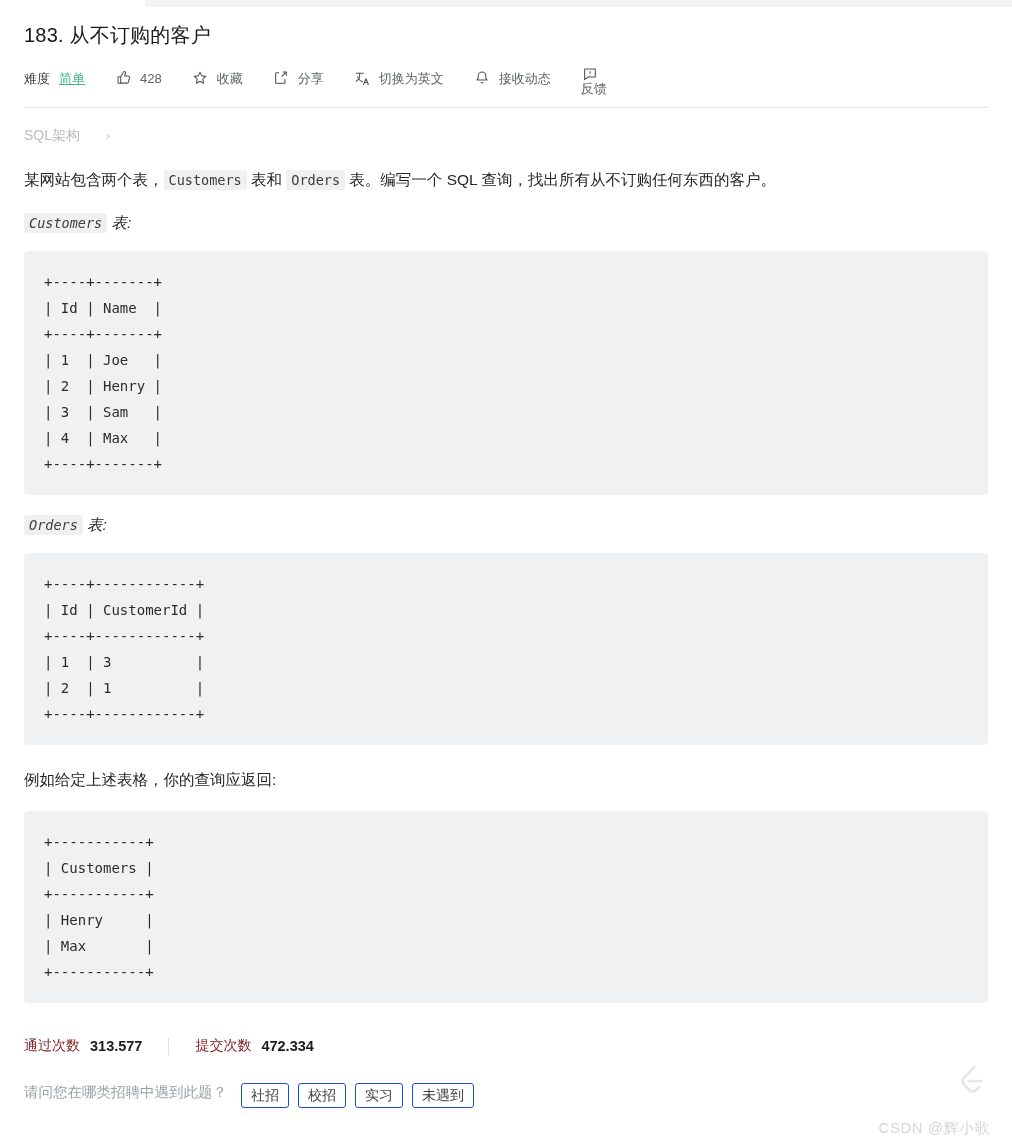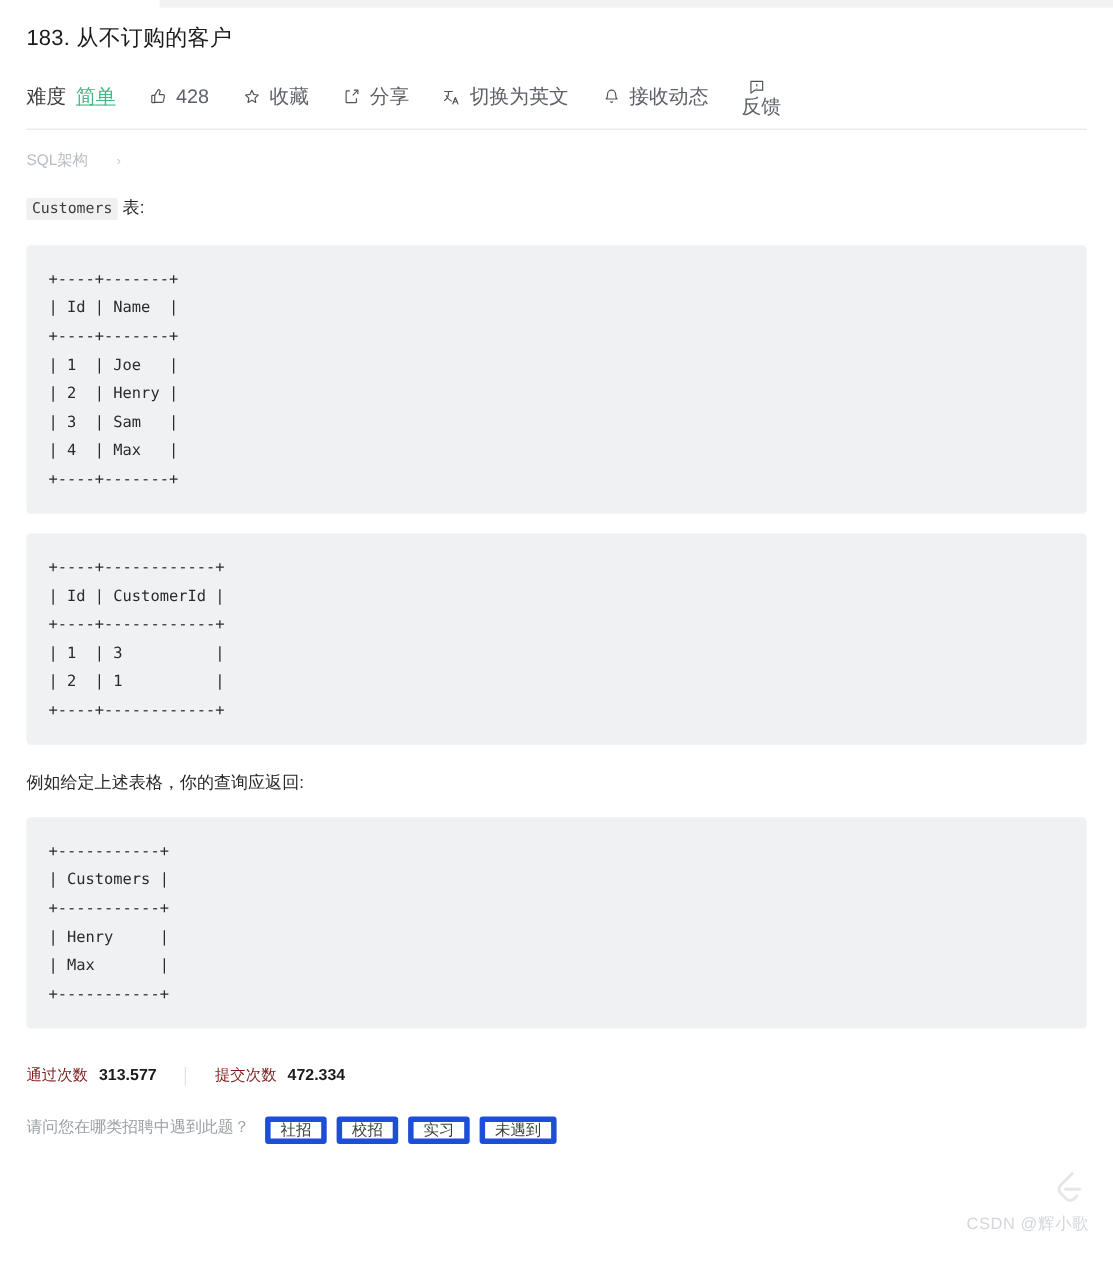--- a/index.html
+++ b/index.html
@@ -42,24 +42,23 @@
     line-height: 28px;
     font-weight: 400;
     color: #1a1a1a;
     margin: 14px 0 0 0;
     letter-spacing: 0.2px;
   }
 
   
   .toolbar {
     display: flex;
-    align-items: center;
-    margin-top: 26px;
+    margin-top: 16px;
     height: 26px;
-    font-size: 18px;
+    font-size: 13px;
     color: #5d6169;
     white-space: nowrap;
   }
   .tb-item {
     display: inline-flex;
     align-items: center;
     margin-right: 30px;
     line-height: 1;
   }
   .tb-item:last-child { margin-right: 0; flex-direction: column; }
@@ -118,23 +117,24 @@
     font-family: "DejaVu Sans Mono", "Liberation Mono", monospace;
     font-size: 13.5px;
     background: #f0f0f0;
     color: #3d3d3d;
     padding: 2px 5px;
     border-radius: 2px;
   }
 
   .label-line {
     font-size: 15.5px;
-    line-height: 30px;
+    line-height: 19px;
     margin-top: 20px;
     color: #262626;
+    font-style: italic;
   }
 
   
   pre.codeblock {
     background: #f0f1f2;
     border-radius: 4px;
     margin: 18px 0 0 0;
     padding: 18px 20px;
     font-family: "DejaVu Sans Mono", "Liberation Mono", monospace;
     font-size: 14px;
@@ -180,21 +180,21 @@
     color: #9aa0a6;
     margin-right: 14px;
   }
   .tag {
     display: inline-flex;
     align-items: center;
     justify-content: center;
     height: 25px;
     padding: 0 9px;
     margin-right: 9px;
-    border: 5px solid #1d4ed8;
+    border: 1px solid #1d4ed8;
     border-radius: 3px;
     background: #fff;
     font-size: 14px;
     color: #3c3c3c;
     cursor: pointer;
   }
 
   
   .section {
     display: flex;
@@ -211,21 +211,21 @@
     right: 24px;
     top: 1062px;
     width: 34px;
     height: 34px;
     opacity: 0.22;
     color: #8a8f96;
   }
   .watermark {
     position: absolute;
     right: 22px;
-    bottom: 26px;
+    bottom: 10px;
     font-size: 15px;
     color: #d3d6da;
     letter-spacing: 0.5px;
     display: flex;
     align-items: center;
   }
 </style>
 </head>
 <body>
 
@@ -308,34 +308,40 @@
 
   </div>
 
   <div class="divider"></div>
 
   <div class="breadcrumb">
     <span class="crumb-text">SQL架构</span>
     <span class="chev">›</span>
   </div>
 
+  <p class="para">
+    <span>某网站包含两个表，</span><code class="inline">Customers</code><span> 表和 </span><code class="inline">Orders</code><span> 表。编写一个 SQL 查询，找出所有从不订购任何东西的客户。</span>
+  </p>
 
   <div class="label-line">
     <code class="inline">Customers</code><span> 表:</span>
   </div>
 
   <pre class="codeblock">+----+-------+
 | Id | Name  |
 +----+-------+
 | 1  | Joe   |
 | 2  | Henry |
 | 3  | Sam   |
 | 4  | Max   |
 +----+-------+</pre>
 
+  <div class="label-line">
+    <code class="inline">Orders</code><span> 表:</span>
+  </div>
 
   <pre class="codeblock">+----+------------+
 | Id | CustomerId |
 +----+------------+
 | 1  | 3          |
 | 2  | 1          |
 +----+------------+</pre>
 
   <p class="para">例如给定上述表格，你的查询应返回:</p>
 

